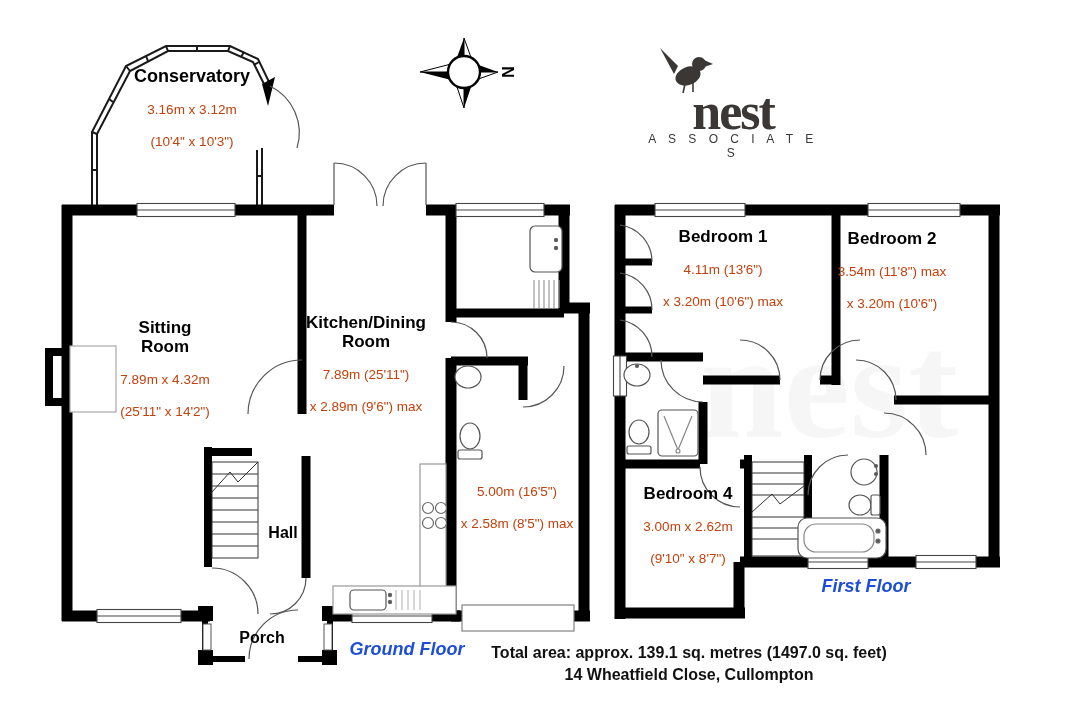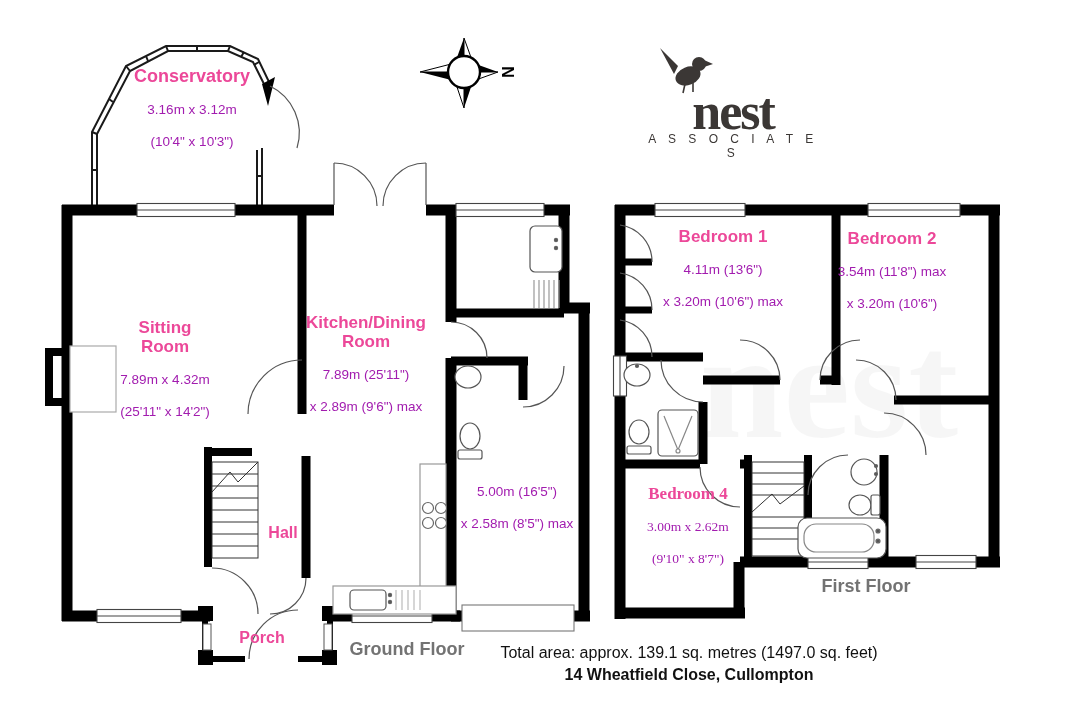--- a/index.html
+++ b/index.html
@@ -1,25 +1,25 @@
 <!DOCTYPE html>
 <html><head>
 <meta charset="utf-8">
 <style>
   html,body{margin:0;padding:0;background:#fff;}
   #stage{position:relative;width:1069px;height:720px;background:#ffffff;overflow:hidden;
          font-family:"Liberation Sans",sans-serif;color:#111;}
   svg{position:absolute;left:0;top:0;}
   .lbl{position:absolute;transform:translate(-50%,-50%);text-align:center;line-height:16px;white-space:pre-line;}
-  .room-name{font-weight:bold;font-size:17px;line-height:19px;color:#ec4899;}
+  .room-name{font-weight:bold;font-size:17px;line-height:19px;color:#000000;}
   .room-name.sm{font-size:16px;}
   .room-name.lg{font-size:18px;}
-  .room-dims{font-size:13.5px;line-height:16px;color:#a21caf;}
-  .floor-label{position:absolute;transform:translate(-50%,-50%);font-weight:bold;font-size:18px;color:#737373;white-space:nowrap;}
-  .footer-line{position:absolute;transform:translate(-50%,-50%);font-size:16px;color:#111;white-space:nowrap;}
+  .room-dims{font-size:13.5px;line-height:16px;color:#c2410c;}
+  .floor-label{position:absolute;transform:translate(-50%,-50%);font-weight:bold;font-size:18px;color:#1d4ed8;white-space:nowrap;font-style:italic;}
+  .footer-line{position:absolute;transform:translate(-50%,-50%);font-size:16px;color:#111;white-space:nowrap;font-weight:bold;}
   .footer-line.bold{font-weight:bold;font-size:16px;}
   #logo{position:absolute;left:648px;top:46px;width:170px;text-align:center;color:#3b3735;}
   #logo .logo-word{font-family:"Liberation Serif",serif;font-weight:bold;font-size:52px;line-height:40px;letter-spacing:-2px;margin-top:-4px;}
   #logo .logo-sub{font-size:12px;letter-spacing:4.5px;margin-top:0;}
   .wm{position:absolute;left:700px;top:300px;font-size:150px;font-family:"Liberation Serif",serif;
       font-weight:bold;color:rgba(0,0,0,0.035);pointer-events:none;}
 </style>
 </head>
 <body>
 
@@ -249,21 +249,21 @@
     <div class="room-dims">x 3.20m (10'6") max</div>
   </div>
 
   <div class="lbl" style="left:892px;top:270px;">
     <div class="room-name">Bedroom 2</div>
     <div class="room-dims">3.54m (11'8") max</div>
     <div class="room-dims">x 3.20m (10'6")</div>
   </div>
 
 
-  <div class="lbl" style="left:688px;top:525px;font-family:Liberation Serif, serif;">
+  <div class="lbl" style="left:688px;top:525px;">
     <div class="room-name">Bedroom 4</div>
     <div class="room-dims">3.00m x 2.62m</div>
     <div class="room-dims">(9'10" x 8'7")</div>
   </div>
 
   <div class="floor-label" style="left:407px;top:649px;">Ground Floor</div>
   <div class="floor-label" style="left:866px;top:586px;">First Floor</div>
   <div class="footer-line" style="left:689px;top:653px;">Total area: approx. 139.1 sq. metres (1497.0 sq. feet)</div>
   <div class="footer-line bold" style="left:689px;top:675px;">14 Wheatfield Close, Cullompton</div>
 

